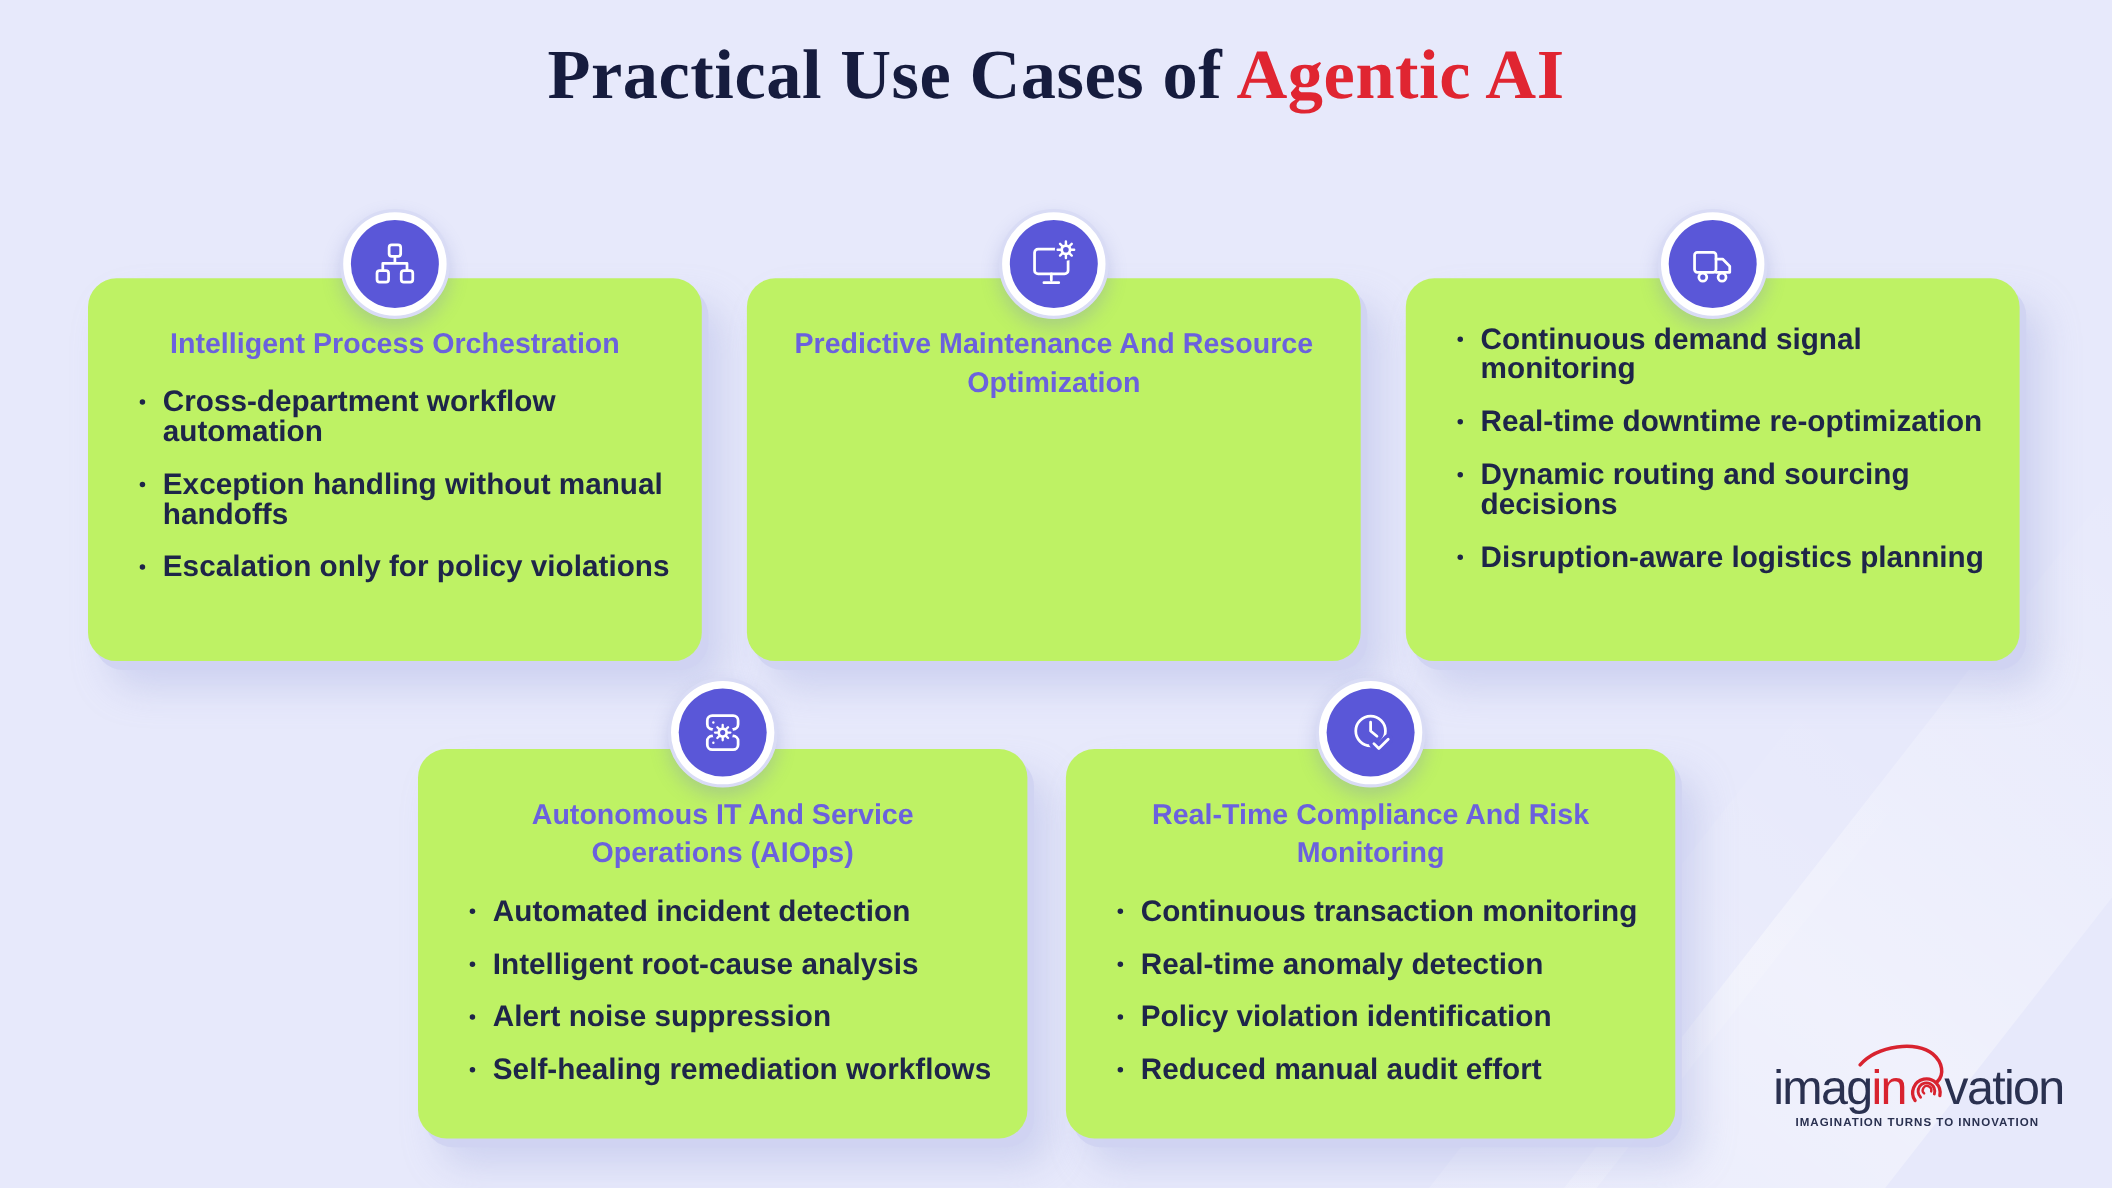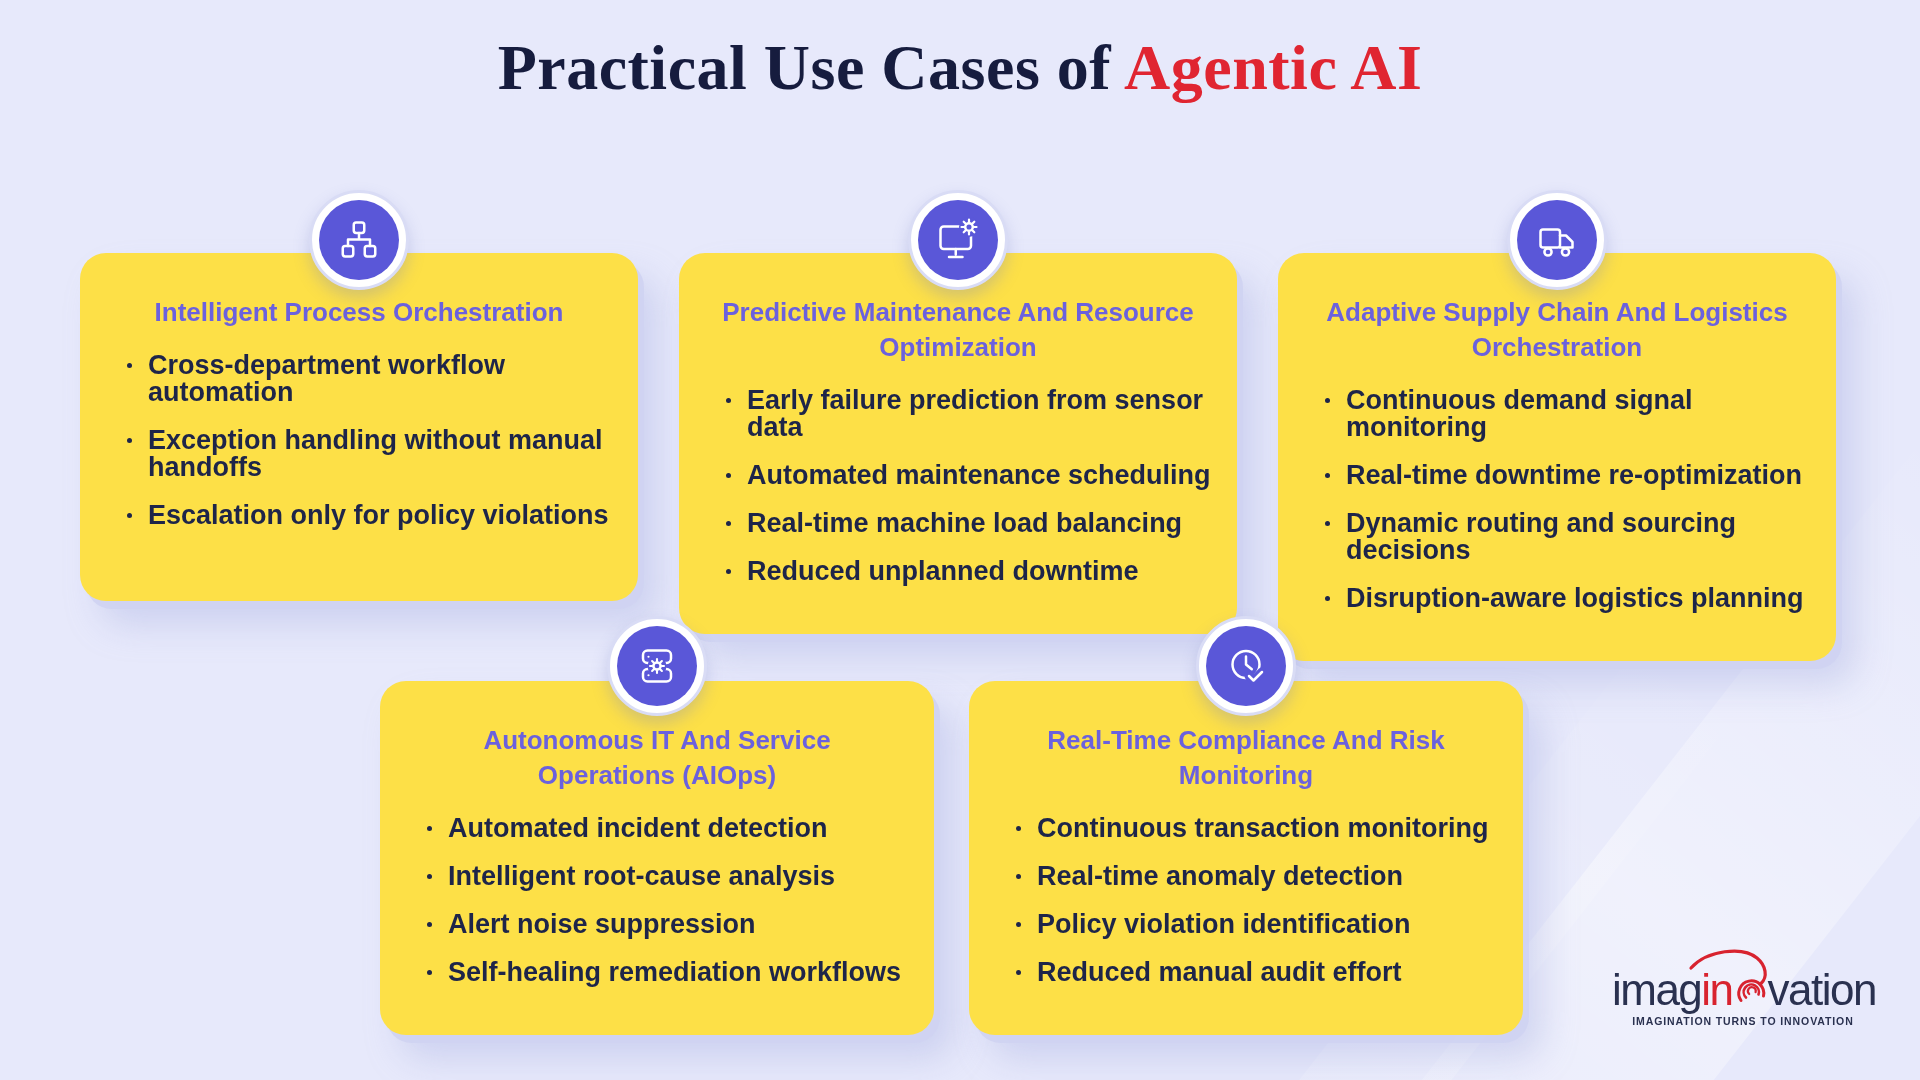--- a/index.html
+++ b/index.html
@@ -36,21 +36,21 @@
     box-shadow:0 8px 16px rgba(120,130,200,.30);
     z-index:2;
   }
   .icon-inner{
     width:80px;height:80px;border-radius:50%;background:#5a57d8;
     display:flex;align-items:center;justify-content:center;
   }
   .icon-inner svg{display:block;}
 
   .card{
-    background:#fde047;border-radius:26px;
+    background:#bef264;border-radius:26px;
     min-height:348px;box-sizing:border-box;
     padding:42px 20px 28px;
     box-shadow:6px 8px 0 rgba(207,211,242,.9),20px 24px 34px rgba(158,166,220,.35);
   }
   .card-title{
     color:#6b61de;font-size:26px;line-height:35px;font-weight:bold;
     text-align:center;margin:0 auto 22px;max-width:490px;
   }
   .bullets{list-style:none;margin:0;padding:0 6px 0 48px;}
   .bullets li{
@@ -112,42 +112,35 @@
     <rect x="6.5" y="10.5" width="30.5" height="22.5" rx="3.2"></rect>
     <path d="M21.75 33 v5.5 M15 41 h13.5"></path>
     <circle cx="35" cy="11" r="10" fill="#5a57d8" stroke="none"></circle>
     <circle cx="35" cy="11" r="3.8"></circle>
     <path d="M42.5 11 L40 11 M40.3 16.3 L38.5 14.5 M35 18.5 L35 16 M29.7 16.3 L31.5 14.5 M27.5 11 L30 11 M29.7 5.7 L31.5 7.5 M35 3.5 L35 6 M40.3 5.7 L38.5 7.5" stroke-width="2.2"></path>
           </svg>
         </div>
     </div>
     <div class="card">
       <h2 class="card-title">Predictive Maintenance And Resource Optimization</h2>
-      <ul class="bullets">
-          <li>Early failure prediction from sensor data</li>
-          <li>Automated maintenance scheduling</li>
-          <li>Real-time machine load balancing</li>
-          <li>Reduced unplanned downtime</li>
-        </ul>
     </div>
   </div>
 
   <div class="card-wrap">
     <div class="icon-badge">
       <div class="icon-inner">
           <svg width="48" height="48" viewBox="0 0 48 48" fill="none" stroke="#fff" stroke-width="2.5" stroke-linecap="round" stroke-linejoin="round">
     <rect x="7.5" y="13.5" width="19.5" height="18" rx="2.5"></rect>
     <path d="M27 19.5 H33 L39.5 26 V31.5 H27"></path>
     <circle cx="15" cy="36" r="3.6" fill="#5a57d8"></circle>
     <circle cx="32.5" cy="36" r="3.6" fill="#5a57d8"></circle>
           </svg>
         </div>
     </div>
     <div class="card">
-      <h2 class="card-title">Adaptive Supply Chain And Logistics Orchestration</h2>
       <ul class="bullets">
           <li>Continuous demand signal monitoring</li>
           <li>Real-time downtime re-optimization</li>
           <li>Dynamic routing and sourcing decisions</li>
           <li>Disruption-aware logistics planning</li>
         </ul>
     </div>
   </div>
 </div>
 <div class="row" id="row2">

